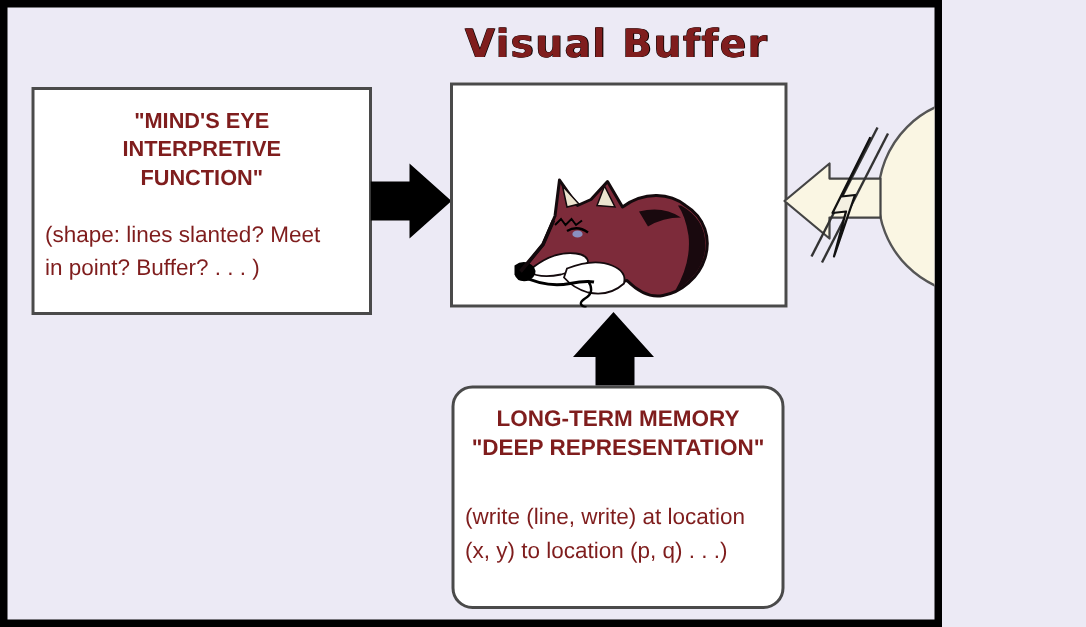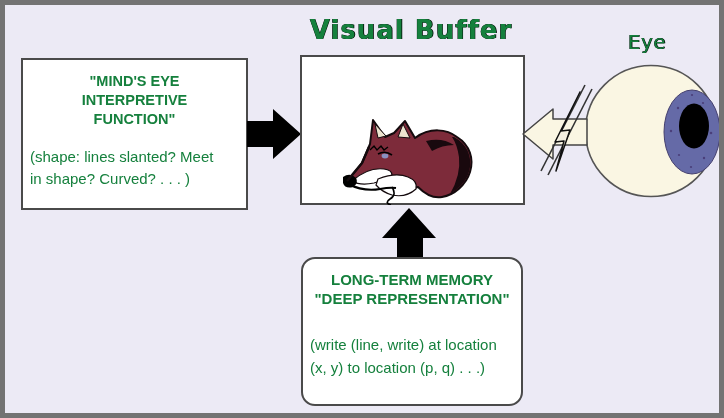--- a/index.html
+++ b/index.html
@@ -1,19 +1,19 @@
 <!DOCTYPE html>
 <html><head>
 <meta charset="utf-8">
 <style>
   html,body{margin:0;padding:0;background:#eceaf5;}
   .canvas{
-    position:relative;width:724px;height:418px;box-sizing:border-box;
-    border:5px solid #737373;background:#eceaf5;overflow:hidden;
-    font-family:"Liberation Sans","DejaVu Sans",sans-serif;color:#15803d;
+    position:relative;width:628px;height:418px;box-sizing:border-box;
+    border:5px solid #000000;background:#eceaf5;overflow:hidden;
+    font-family:"Liberation Sans","DejaVu Sans",sans-serif;color:#7f1d1d;
   }
   .diagram-title{
     position:absolute;left:406px;top:10px;transform:translateX(-50%);
     font-family:"DejaVu Sans","Liberation Sans",sans-serif;
     font-size:26px;font-weight:bold;letter-spacing:1px;white-space:nowrap;
     text-shadow:0.6px 0 #000, -0.3px 0 #000;
   }
   .eye-title{
     position:absolute;left:642px;top:25px;transform:translateX(-50%);
     font-family:"DejaVu Sans","Liberation Sans",sans-serif;
@@ -51,21 +51,21 @@
   <div class="eye-title">Eye</div>
 
   <div class="box box-mindseye">
     <div class="heading">
       <div>"MIND'S EYE</div>
       <div>INTERPRETIVE</div>
       <div>FUNCTION"</div>
     </div>
     <div class="bodytext">
       <div>(shape: lines slanted? Meet</div>
-      <div>in shape? Curved? . . . )</div>
+      <div>in point? Buffer? . . . )</div>
     </div>
   </div>
 
   <svg class="abs" style="left:242px;top:100px;" width="56" height="58" viewBox="0 0 56 58">
     <polygon points="0,16 26,16 26,4 54,29 26,54 26,42 0,42" fill="#000"></polygon>
   </svg>
 
   <div class="box box-spatial">
 
     <svg class="abs" style="left:40px;top:60px;" width="140" height="88" viewBox="0 0 140 88">

